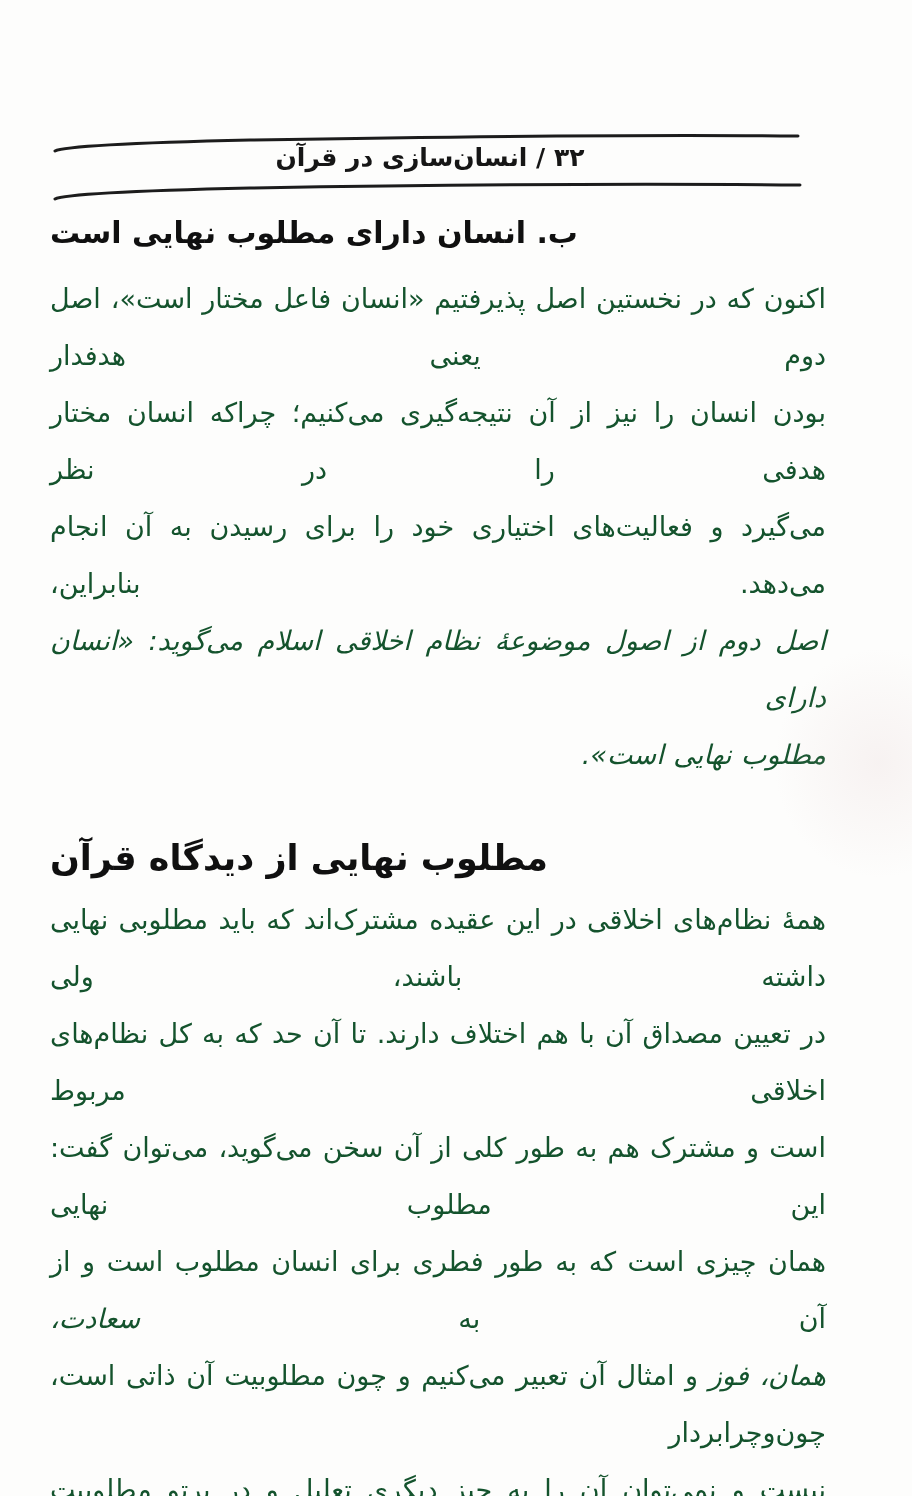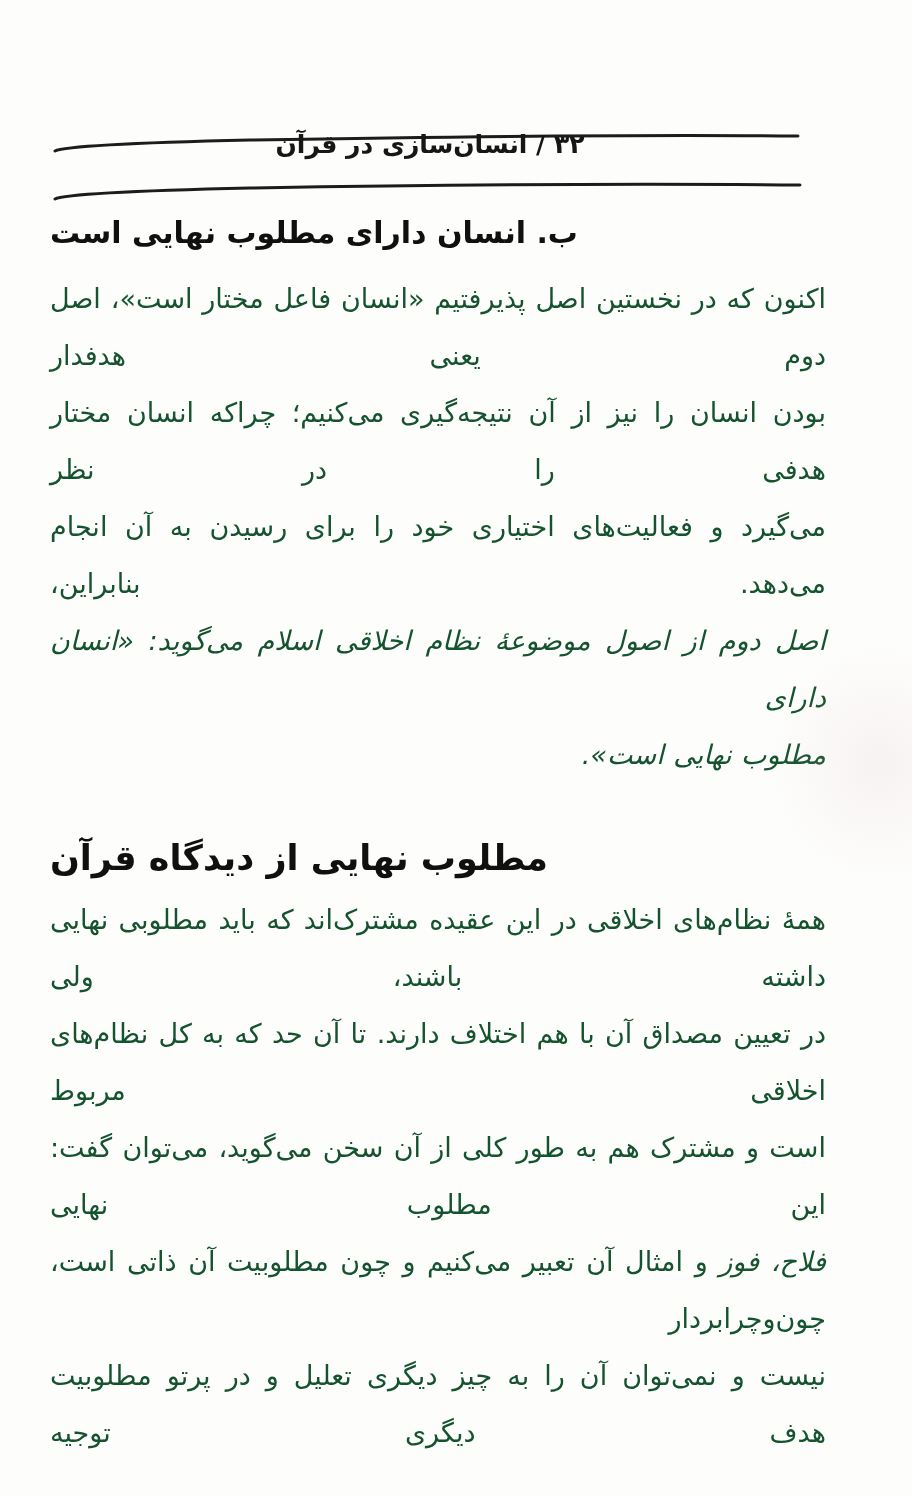--- a/index.html
+++ b/index.html
@@ -7,21 +7,21 @@
     position:relative;
     width:912px;height:1496px;
     background:#fdfdfc;
     overflow:hidden;
     direction:rtl;
     font-family:"DejaVu Sans","DejaVu Serif",sans-serif;
     color:#1b1b1b;
   }
   .header-rules{position:absolute;top:0;left:0;pointer-events:none;}
   .running-head{
-    position:absolute;top:130px;left:0;width:860px;
+    position:absolute;top:143px;left:0;width:860px;
     text-align:center;
     font-size:25px;font-weight:bold;color:#161616;
     letter-spacing:0.3px;
   }
   .page-body{
     position:absolute;top:210px;right:86px;width:776px;
   }
   .section-heading{
     font-weight:bold;color:#101010;
     text-align:left;
@@ -68,20 +68,21 @@
         <div class="line"><span>بودن انسان را نیز از آن نتیجه‌گیری می‌کنیم؛ چراکه انسان مختار هدفی را در نظر</span></div>
         <div class="line"><span>می‌گیرد و فعالیت‌های اختیاری خود را برای رسیدن به آن انجام می‌دهد. بنابراین،</span></div>
         <div class="line"><span class="italic">اصل دوم از اصول موضوعهٔ نظام اخلاقی اسلام می‌گوید: «انسان دارای</span></div>
         <div class="line last"><span class="italic">مطلوب نهایی است».</span></div>
       </div>
       <div class="section-heading second">مطلوب نهایی از دیدگاه قرآن</div>
       <div class="paragraph">
         <div class="line"><span>همهٔ نظام‌های اخلاقی در این عقیده مشترک‌اند که باید مطلوبی نهایی داشته باشند، ولی</span></div>
         <div class="line"><span>در تعیین مصداق آن با هم اختلاف دارند. تا آن حد که به کل نظام‌های اخلاقی مربوط</span></div>
         <div class="line"><span>است و مشترک هم به طور کلی از آن سخن می‌گوید، می‌توان گفت: این مطلوب نهایی</span></div>
-        <div class="line"><span class="italic">فلاح، فوز</span><span> و امثال آن تعبیر می‌کنیم و چون مطلوبیت آن ذاتی است، چون‌وچرابردار</span></div>
+        <div class="line"><span>همان چیزی است که به طور فطری برای انسان مطلوب است و از آن به </span><span class="italic">سعادت،</span></div>
+        <div class="line"><span class="italic">همان، فوز</span><span> و امثال آن تعبیر می‌کنیم و چون مطلوبیت آن ذاتی است، چون‌وچرابردار</span></div>
         <div class="line"><span>نیست و نمی‌توان آن را به چیز دیگری تعلیل و در پرتو مطلوبیت هدف دیگری توجیه</span></div>
       </div>
     </main>
 
   <div class="stamp"></div>
 
 </div>
 
 </body></html>

